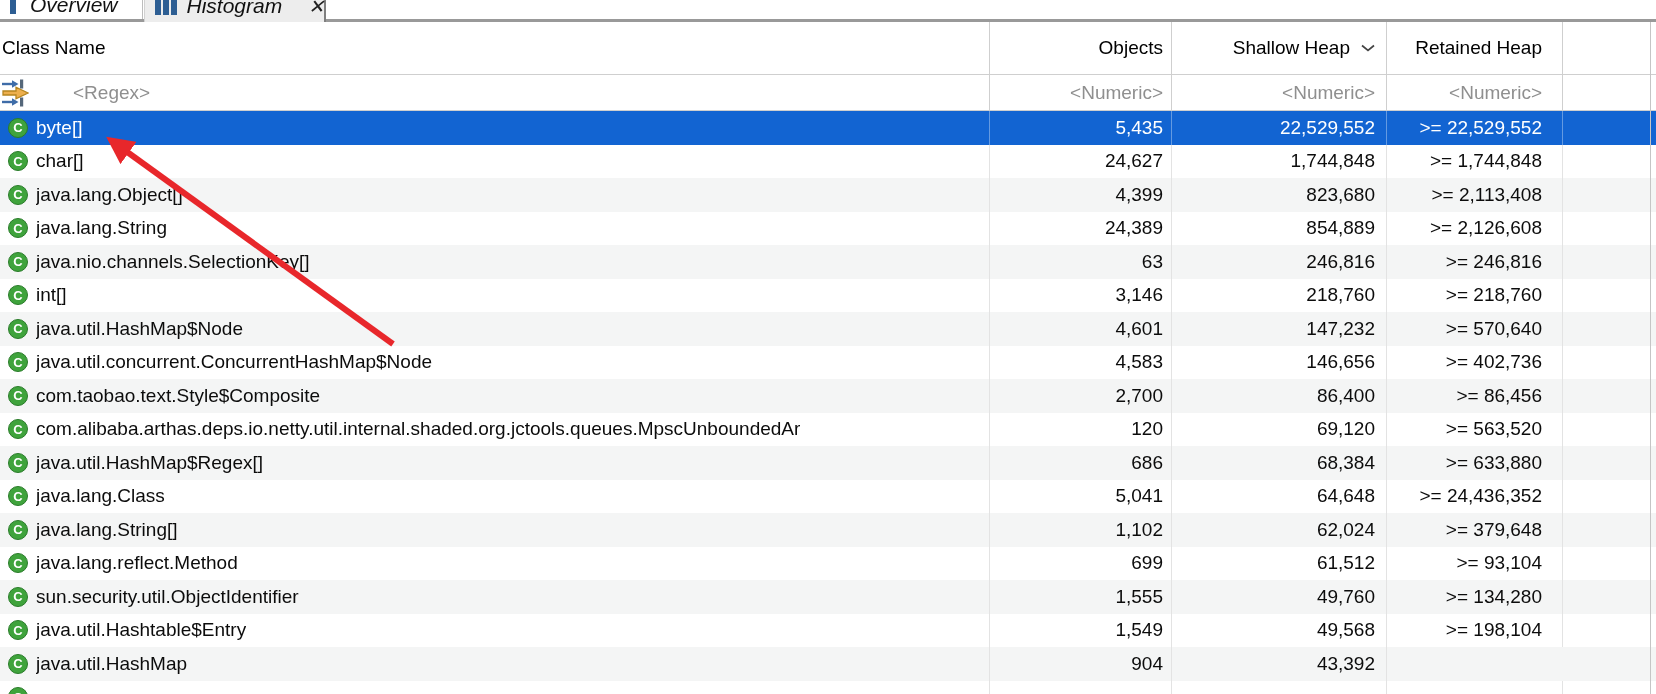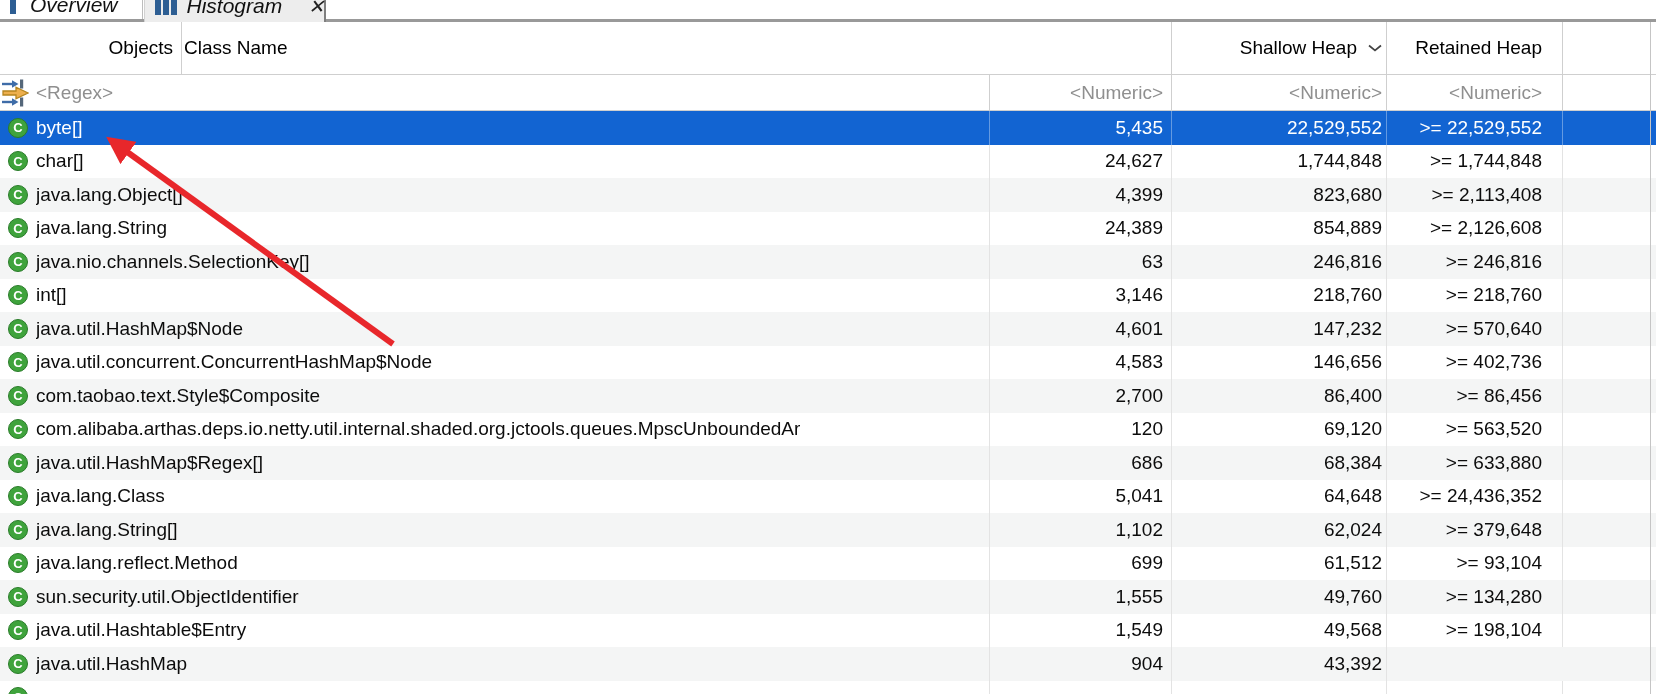--- a/index.html
+++ b/index.html
@@ -23,29 +23,29 @@
   .bars-icon i:nth-child(1){height:17px;}
   .bars-icon i:nth-child(2){height:17px;}
   .bars-icon i:nth-child(3){height:17px;}
   .close-x{margin-left:16px;font-size:19px;color:#222;line-height:1;cursor:pointer;}
   
   .grid{position:absolute;top:22px;left:0;width:100%;}
   .hrow{display:flex;box-sizing:border-box;}
   .cell{box-sizing:border-box;display:flex;align-items:center;overflow:hidden;white-space:nowrap;}
   .c-name{width:990px;padding-left:2px;}
   .c-obj{width:182px;justify-content:flex-end;padding-right:8px;}
-  .c-shal{width:215px;justify-content:flex-end;padding-right:4px;}
+  .c-shal{width:215px;justify-content:flex-end;padding-right:11px;}
   .c-ret{width:176px;justify-content:flex-end;padding-right:20px;}
   .c-rest{flex:1;}
   .header{height:52px;font-size:19px;color:#000;}
   .header .cell{border-right:1px solid var(--header_line);}
   .header .c-rest{border-right:none;}
   .sort-chev{margin-left:11px;flex:0 0 auto;}
   .filter{height:37px;border-top:1px solid var(--header_line);border-bottom:1px solid var(--header_line);font-size:19px;color:var(--filter_text);}
-  .filter .cell{border-right:1px solid var(--header_line);}
+  .filter .cell{border-right:1px solid var(--header_line);gap:37px;}
   .filter .c-rest{border-right:none;}
   .filter-icon{margin-right:7px;flex:0 0 auto;}
   .tbody{position:absolute;top:111px;left:0;width:100%;}
   .row{display:flex;height:33.5px;font-size:19px;cursor:default;}
   .row:nth-child(odd){background:var(--stripe);}
   .row .cell{border-right:1px solid var(--grid_line);}
   .row .c-rest{border-right:none;}
   .row.selected{background:var(--selection);color:var(--selection_text);}
   .row.selected .cell{border-right-color:rgba(255,255,255,0.35);}
   .cicon{flex:0 0 auto;width:20px;height:20px;margin-left:6px;margin-right:8px;border-radius:50%;
@@ -73,25 +73,25 @@
           <i></i>
           <i></i>
         </span>
       <span class="tab-label">Histogram</span>
       <span class="close-x">✕</span>
     </div>
   </div>
 
   <div class="grid">
     <div class="hrow header">
+      <div class="cell c-name">
+        <span>Class Name</span>
+      </div>
       <div class="cell c-obj">
         <span>Objects</span>
-      </div>
-      <div class="cell c-name">
-        <span>Class Name</span>
       </div>
       <div class="cell c-shal">
         <span>Shallow Heap</span>
         <svg class="sort-chev" width="14" height="8" viewBox="0 0 14 8">
             <polyline points="1,1.5 7,6.5 13,1.5" fill="none" stroke="#444" stroke-width="1.7"></polyline>
           </svg>
       </div>
       <div class="cell c-ret">
         <span>Retained Heap</span>
       </div>

